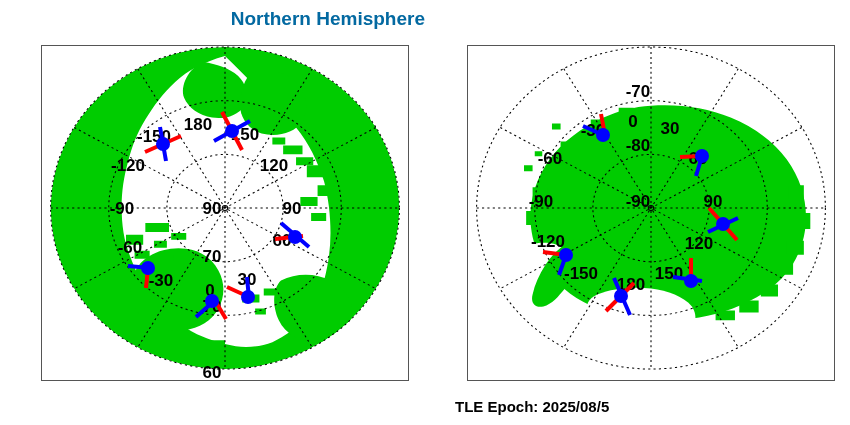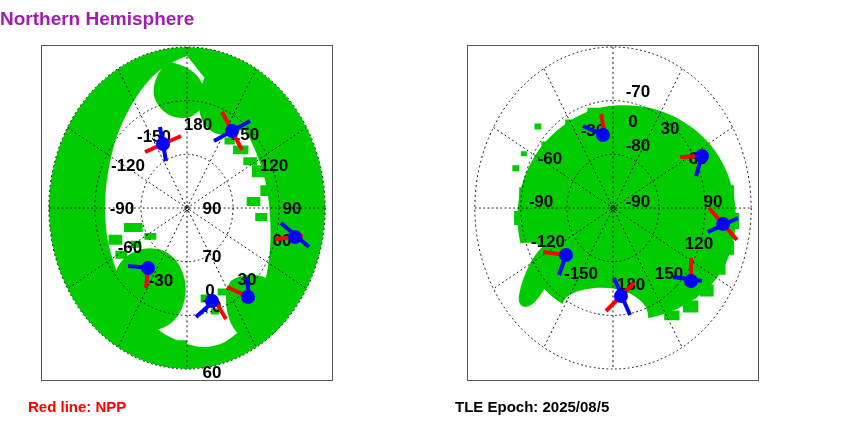--- a/index.html
+++ b/index.html
@@ -5,26 +5,26 @@
   html,body{margin:0;padding:0;background:#ffffff;}
   body{width:850px;height:425px;overflow:hidden;
        font-family:"Liberation Sans",sans-serif;}
   #root{position:relative;width:850px;height:425px;background:#fff;}
 
   .panel{position:absolute;top:0;height:425px;width:425px;}
   .panel.north{left:0;}
   .panel.south{left:425px;}
 
   .panel-title{
-    position:absolute;top:8px;left:0;width:425px;text-align:left;
-    font-size:19px;font-weight:bold;color:#a21caf;letter-spacing:0px;
+    position:absolute;top:8px;left:0;width:425px;text-align:right;
+    font-size:19px;font-weight:bold;color:#0369a1;letter-spacing:0px;
   }
 
   .plotbox{
-    position:absolute;left:41px;top:45px;width:292px;height:336px;
+    position:absolute;left:41px;top:45px;width:368px;height:336px;
     border:1.5px solid #555;box-sizing:border-box;background:#fff;
     overflow:hidden;
   }
   .panel.south .plotbox{left:42px;}
 
   .plotsvg{position:absolute;left:0;top:0;width:100%;height:100%;}
 
   .glabel{
     position:absolute;font-size:17px;font-weight:bold;color:#000;
     white-space:nowrap;transform:translate(-50%,-50%);
@@ -301,16 +301,15 @@
       <div class="marker" style="left:153px;top:250px;">
         <svg viewBox="-30 -30 60 60">
           <line x1="-15" y1="15" x2="13" y2="-13" stroke="#ff0000" stroke-width="4"></line>
           <line x1="-7" y1="-18" x2="9" y2="19" stroke="#0000ff" stroke-width="4"></line>
           <circle cx="0" cy="0" r="7" fill="#0000ff"></circle>
         </svg>
       </div>
     </div>
   </div>
 
-  <div class="legend npp">Red line: NPP</div>
   <div class="legend epoch">TLE Epoch: 2025/08/5</div>
 
 </div>
 
 </body></html>

